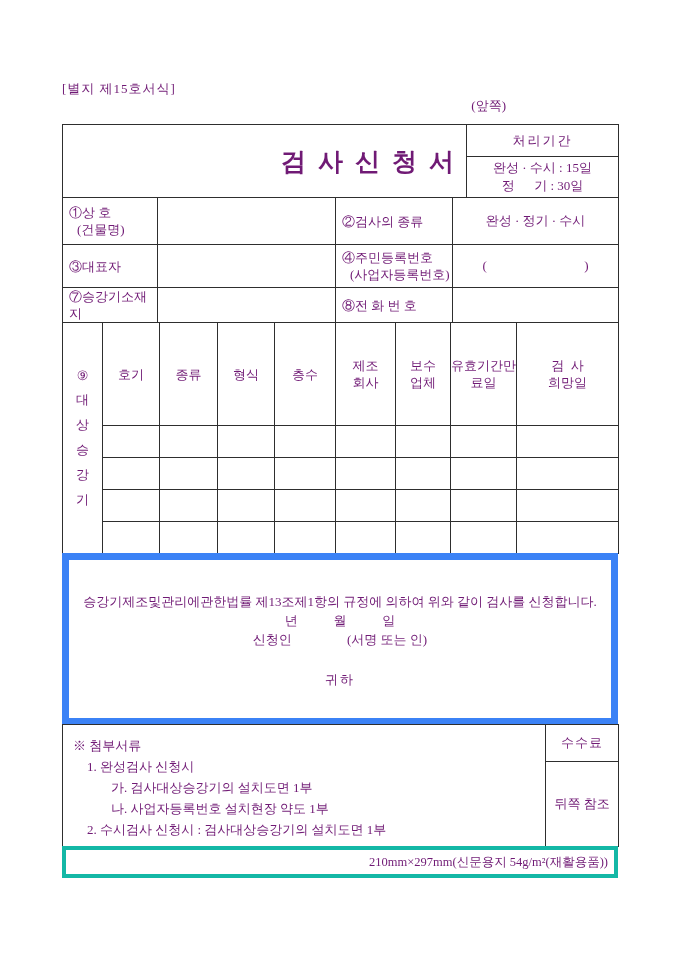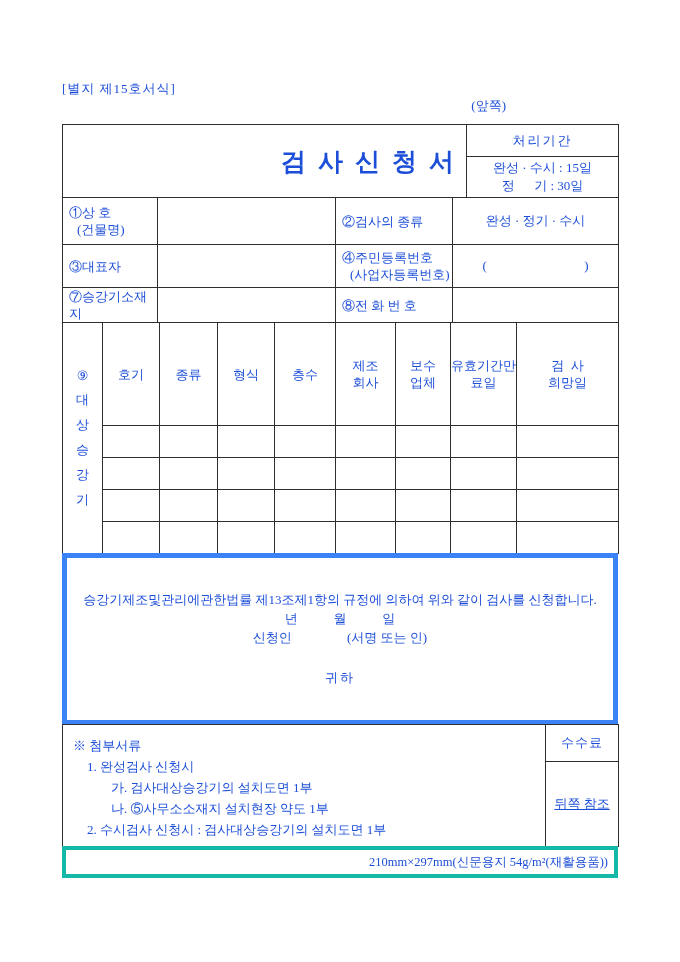--- a/index.html
+++ b/index.html
@@ -1,20 +1,20 @@
 <!DOCTYPE html>
 <html><head>
 <meta charset="utf-8">
 <style>
   * { margin:0; padding:0; box-sizing:border-box; }
   html,body { background:#fff; }
   .page {
     position:relative; width:568px; height:962px; background:#ffffff;
     font-family:"Liberation Serif","DejaVu Serif",serif;
-    color:#1d4ed8; font-size:13px;
+    color:#701a75; font-size:13px;
   }
   .form-code { position:absolute; left:62px; top:80px; font-size:13px; letter-spacing:1px; }
   .page-side { position:absolute; right:62px; top:97px; font-size:13px; }
 
   .form { position:absolute; left:62px; top:125px; width:556px; }
 
   table { border-collapse:collapse; table-layout:fixed; width:556px; margin-top:-1px; }
   td { border:1px solid #2e2e2e; vertical-align:middle; font-size:13px; overflow:hidden; }
 
   
@@ -30,31 +30,31 @@
   .paren { text-align:center; }
 
   
   .elev-label { text-align:center; }
   .elev-label .stack { display:flex; flex-direction:column; align-items:center; justify-content:center; gap:7px; }
   .elev-head { text-align:center; line-height:17px; height:40px; }
   .elev-row td { height:32px; }
 
   
   .statement {
-    border:5px solid #3b82f6; margin-top:-1px; height:172px; width:556px;
+    border:7px solid #3b82f6; margin-top:-1px; height:172px; width:556px;
     text-align:center; padding-top:32px; line-height:19px;
   }
   .statement .recipient { margin-top:21px; letter-spacing:2px; }
 
   
   .attach-cell { vertical-align:top; padding:10px 8px 6px 10px; line-height:21px; }
   .attach-cell .ind1 { padding-left:14px; }
   .attach-cell .ind2 { padding-left:38px; }
   .fee-label { height:37px; text-align:center; letter-spacing:1px; }
-  .fee-value { height:85px; text-align:center;text-decoration:underline; }
+  .fee-value { height:85px; text-align:center; }
 
   
   .footer-row {
     border:4px solid #14b8a6; margin-top:-1px; width:556px; height:32px;
     display:flex; align-items:center; justify-content:flex-end;
     padding-right:6px; font-size:12.5px;
   }
 </style>
 </head>
 <body>
@@ -230,21 +230,21 @@
       <colgroup>
           <col style="width:483px">
           <col style="width:73px">
         </colgroup>
       <tbody>
           <tr>
         <td rowspan="2" class="attach-cell">
           <div>※ 첨부서류</div>
           <div class="ind1">1. 완성검사 신청시</div>
           <div class="ind2">가. 검사대상승강기의 설치도면 1부</div>
-          <div class="ind2">나. ⑤사무소소재지 설치현장 약도 1부</div>
+          <div class="ind2">나. 사업자등록번호 설치현장 약도 1부</div>
           <div class="ind1">2. 수시검사 신청시 : 검사대상승강기의 설치도면 1부</div>
         </td>
         <td class="fee-label">수수료</td>
       </tr>
       <tr>
         <td class="fee-value">뒤쪽 참조</td>
       </tr>
     </tbody>
       </table>
 

